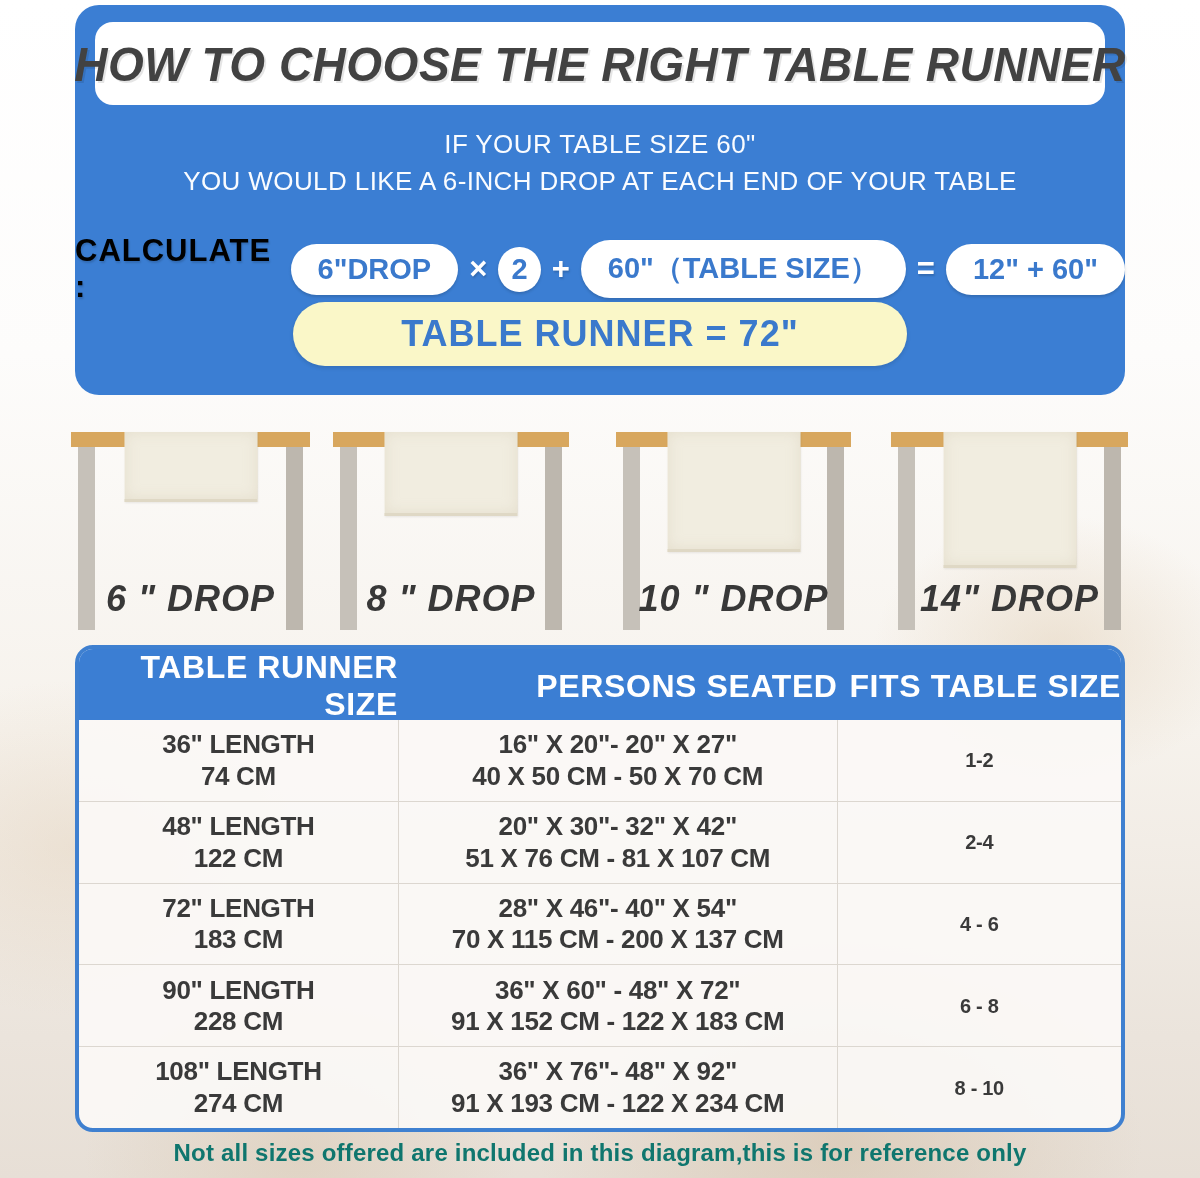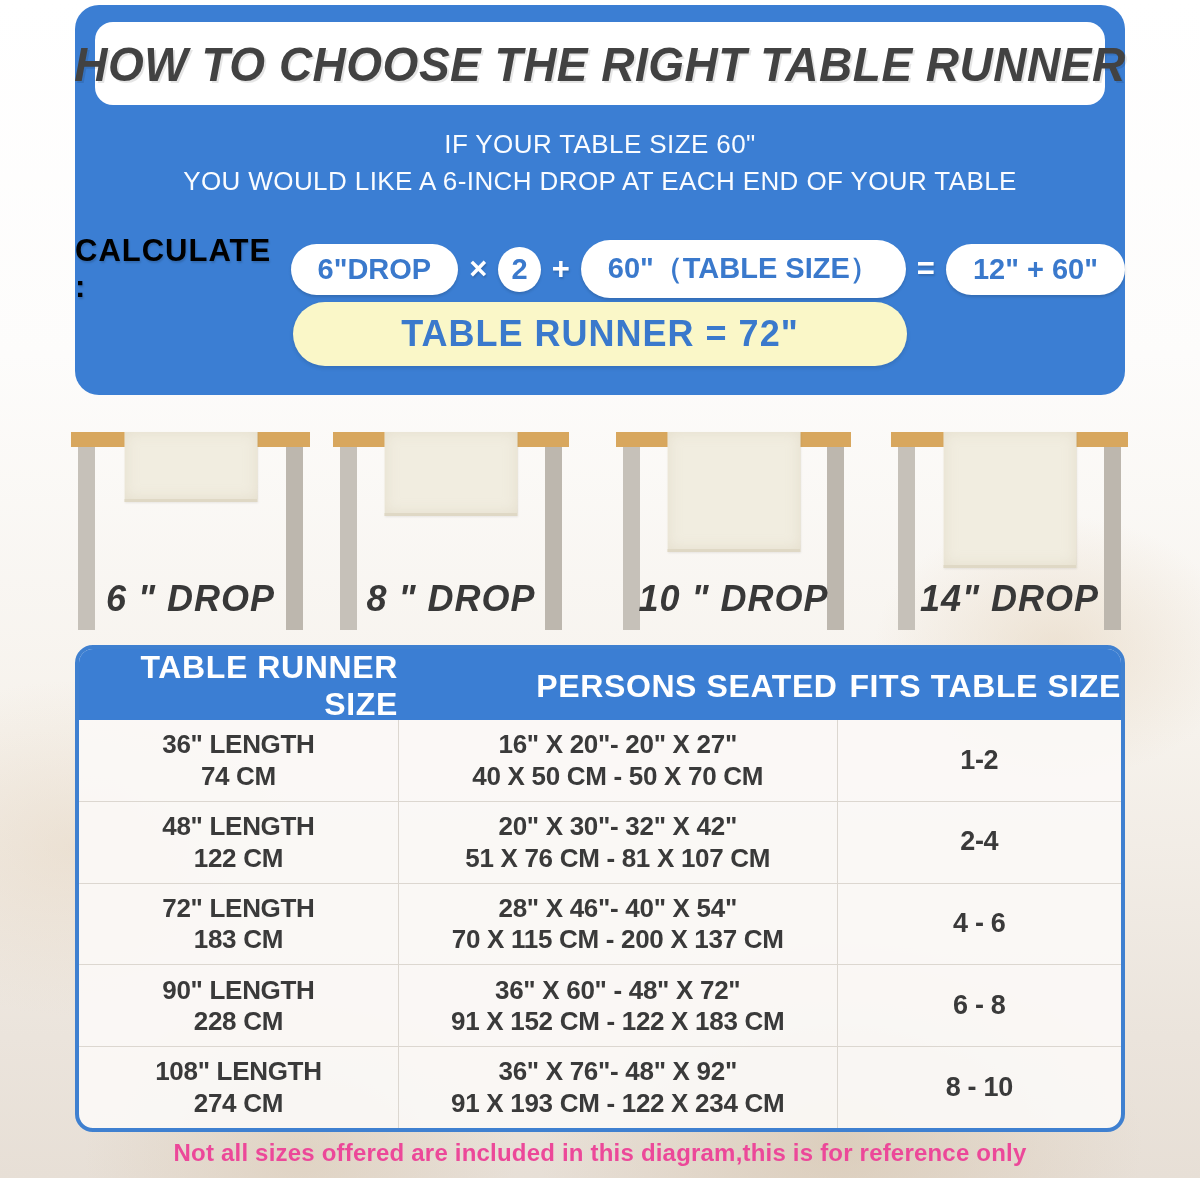--- a/index.html
+++ b/index.html
@@ -96,26 +96,26 @@
   }
   .th { text-align:right; color:#fff; font-weight:bold; font-size:32px; letter-spacing:0.6px; }
   .tbody { position:absolute; top:71px; bottom:0; left:0; right:0; display:flex; flex-direction:column; }
   .tr { flex:1; display:grid; grid-template-columns:30.6% 42.2% 27.2%; }
   .tr + .tr { border-top:1px solid #DCD7D0; }
   .td {
     display:flex; flex-direction:column; align-items:center; justify-content:center; gap:3px;
     font-weight:bold; color:#3A3A3A; font-size:26px; letter-spacing:-0.3px; line-height:1.1;
   }
   .td.mid { border-left:1px solid #DCD7D0; border-right:1px solid #DCD7D0; }
-  .td.persons { font-size:27px; }
+  .td.persons { font-size:20px; }
 
   
   .footnote {
     position:absolute; top:1139px; width:100%; text-align:center;
-    font-size:24px; font-weight:bold; color:#ec4899; letter-spacing:0.2px;
+    font-size:24px; font-weight:bold; color:#0f766e; letter-spacing:0.2px;
   }
 </style>
 </head>
 <body>
 
 <div class="banner">
   <div class="title-box">
     <div class="title">HOW TO CHOOSE THE RIGHT TABLE RUNNER</div>
   </div>
   <div class="subtitle line1">IF YOUR TABLE SIZE 60"</div>

